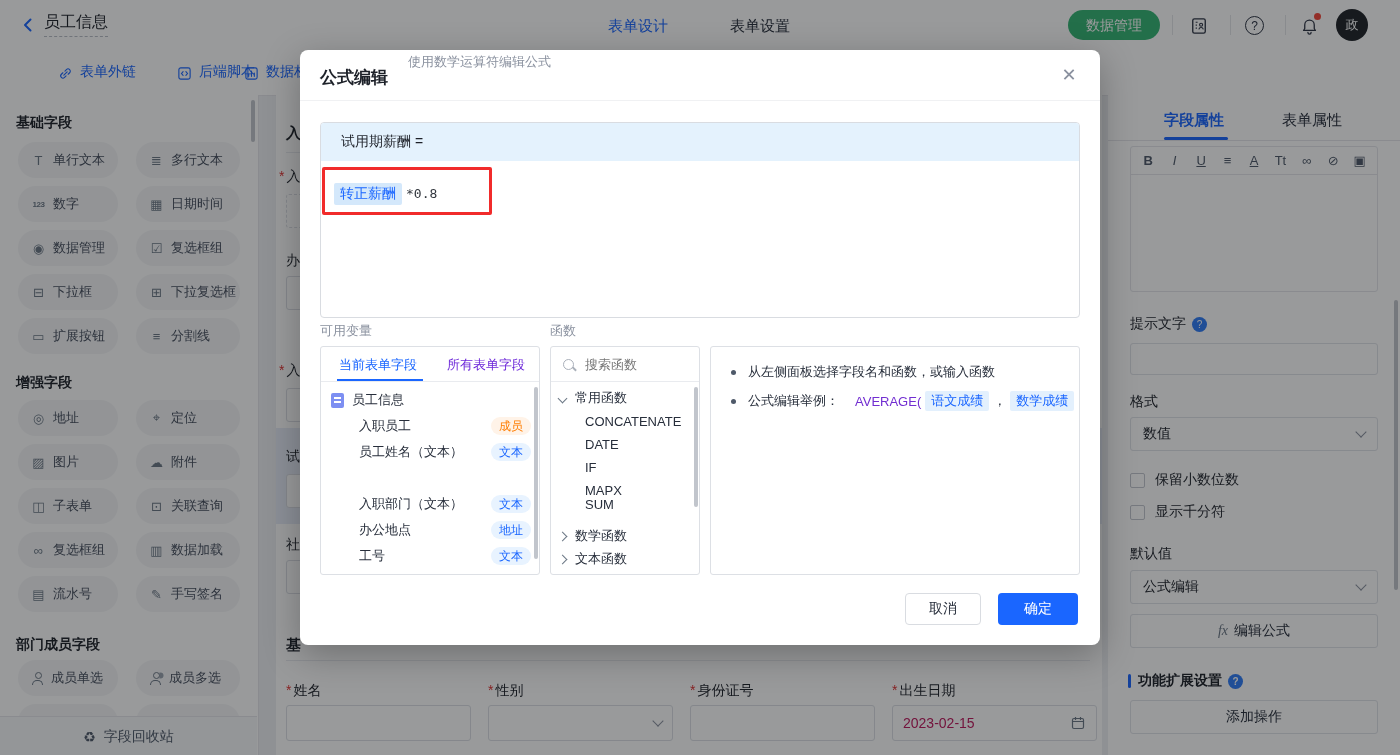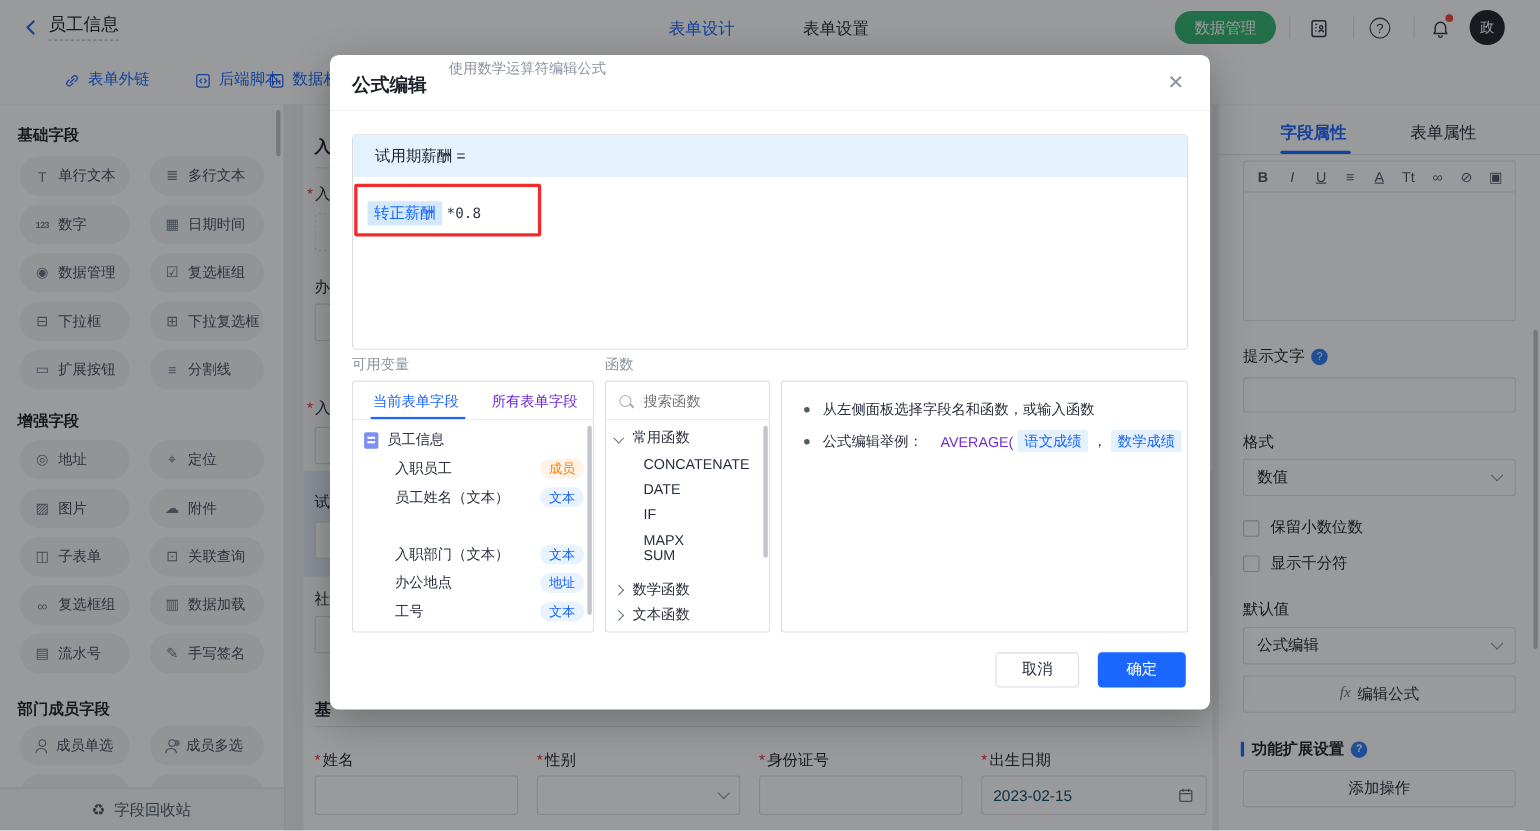--- a/index.html
+++ b/index.html
@@ -43,21 +43,21 @@
   .persons::before{box-shadow:4px 0 0 -0.5px #9aa3af}
   .recycle{position:absolute;left:0;top:621px;width:257px;height:39px;background:#f7f8fa;border-top:1px solid #e5e6eb;
            display:flex;align-items:center;justify-content:center;gap:8px;color:#4e5969;font-size:14px;cursor:pointer}
   .sthumb{position:absolute;background:#c1c5cc;border-radius:2px}
   
   .card{position:absolute;left:276px;top:95px;width:826px;height:660px;background:#fff}
   .flab{position:absolute;font-size:14px;color:#1d2129;white-space:nowrap}
   .fsec{position:absolute;font-size:15px;font-weight:bold;color:#1d2129;white-space:nowrap}
   .req::before{content:"*";color:#e03131;margin-right:2px}
   .inp{position:absolute;background:#fff;border:1px solid #dcdfe5;border-radius:3px;box-sizing:border-box;
-       display:flex;align-items:center;padding:0 10px;font-size:14px;color:#0c4a6e}
+       display:flex;align-items:center;padding:0 10px;font-size:14px;color:#be185d}
   .inp.dash{border-style:dashed}
   .hline{position:absolute;height:1px;background:#e9ebef}
   .selhl{position:absolute;background:#e7ecf8}
   .chev{width:7px;height:7px;border-right:1.4px solid #8a919f;border-bottom:1.4px solid #8a919f;
         transform:rotate(45deg);margin-top:-4px}
   .spacer{flex:1}
   
   .props{position:absolute;left:1108px;top:95px;width:292px;height:660px;background:#fff}
   .ptab{position:absolute;top:16px;font-size:15px;cursor:pointer;color:#272e3b}
   .ptab.active{color:#1a66ff;font-weight:bold}

